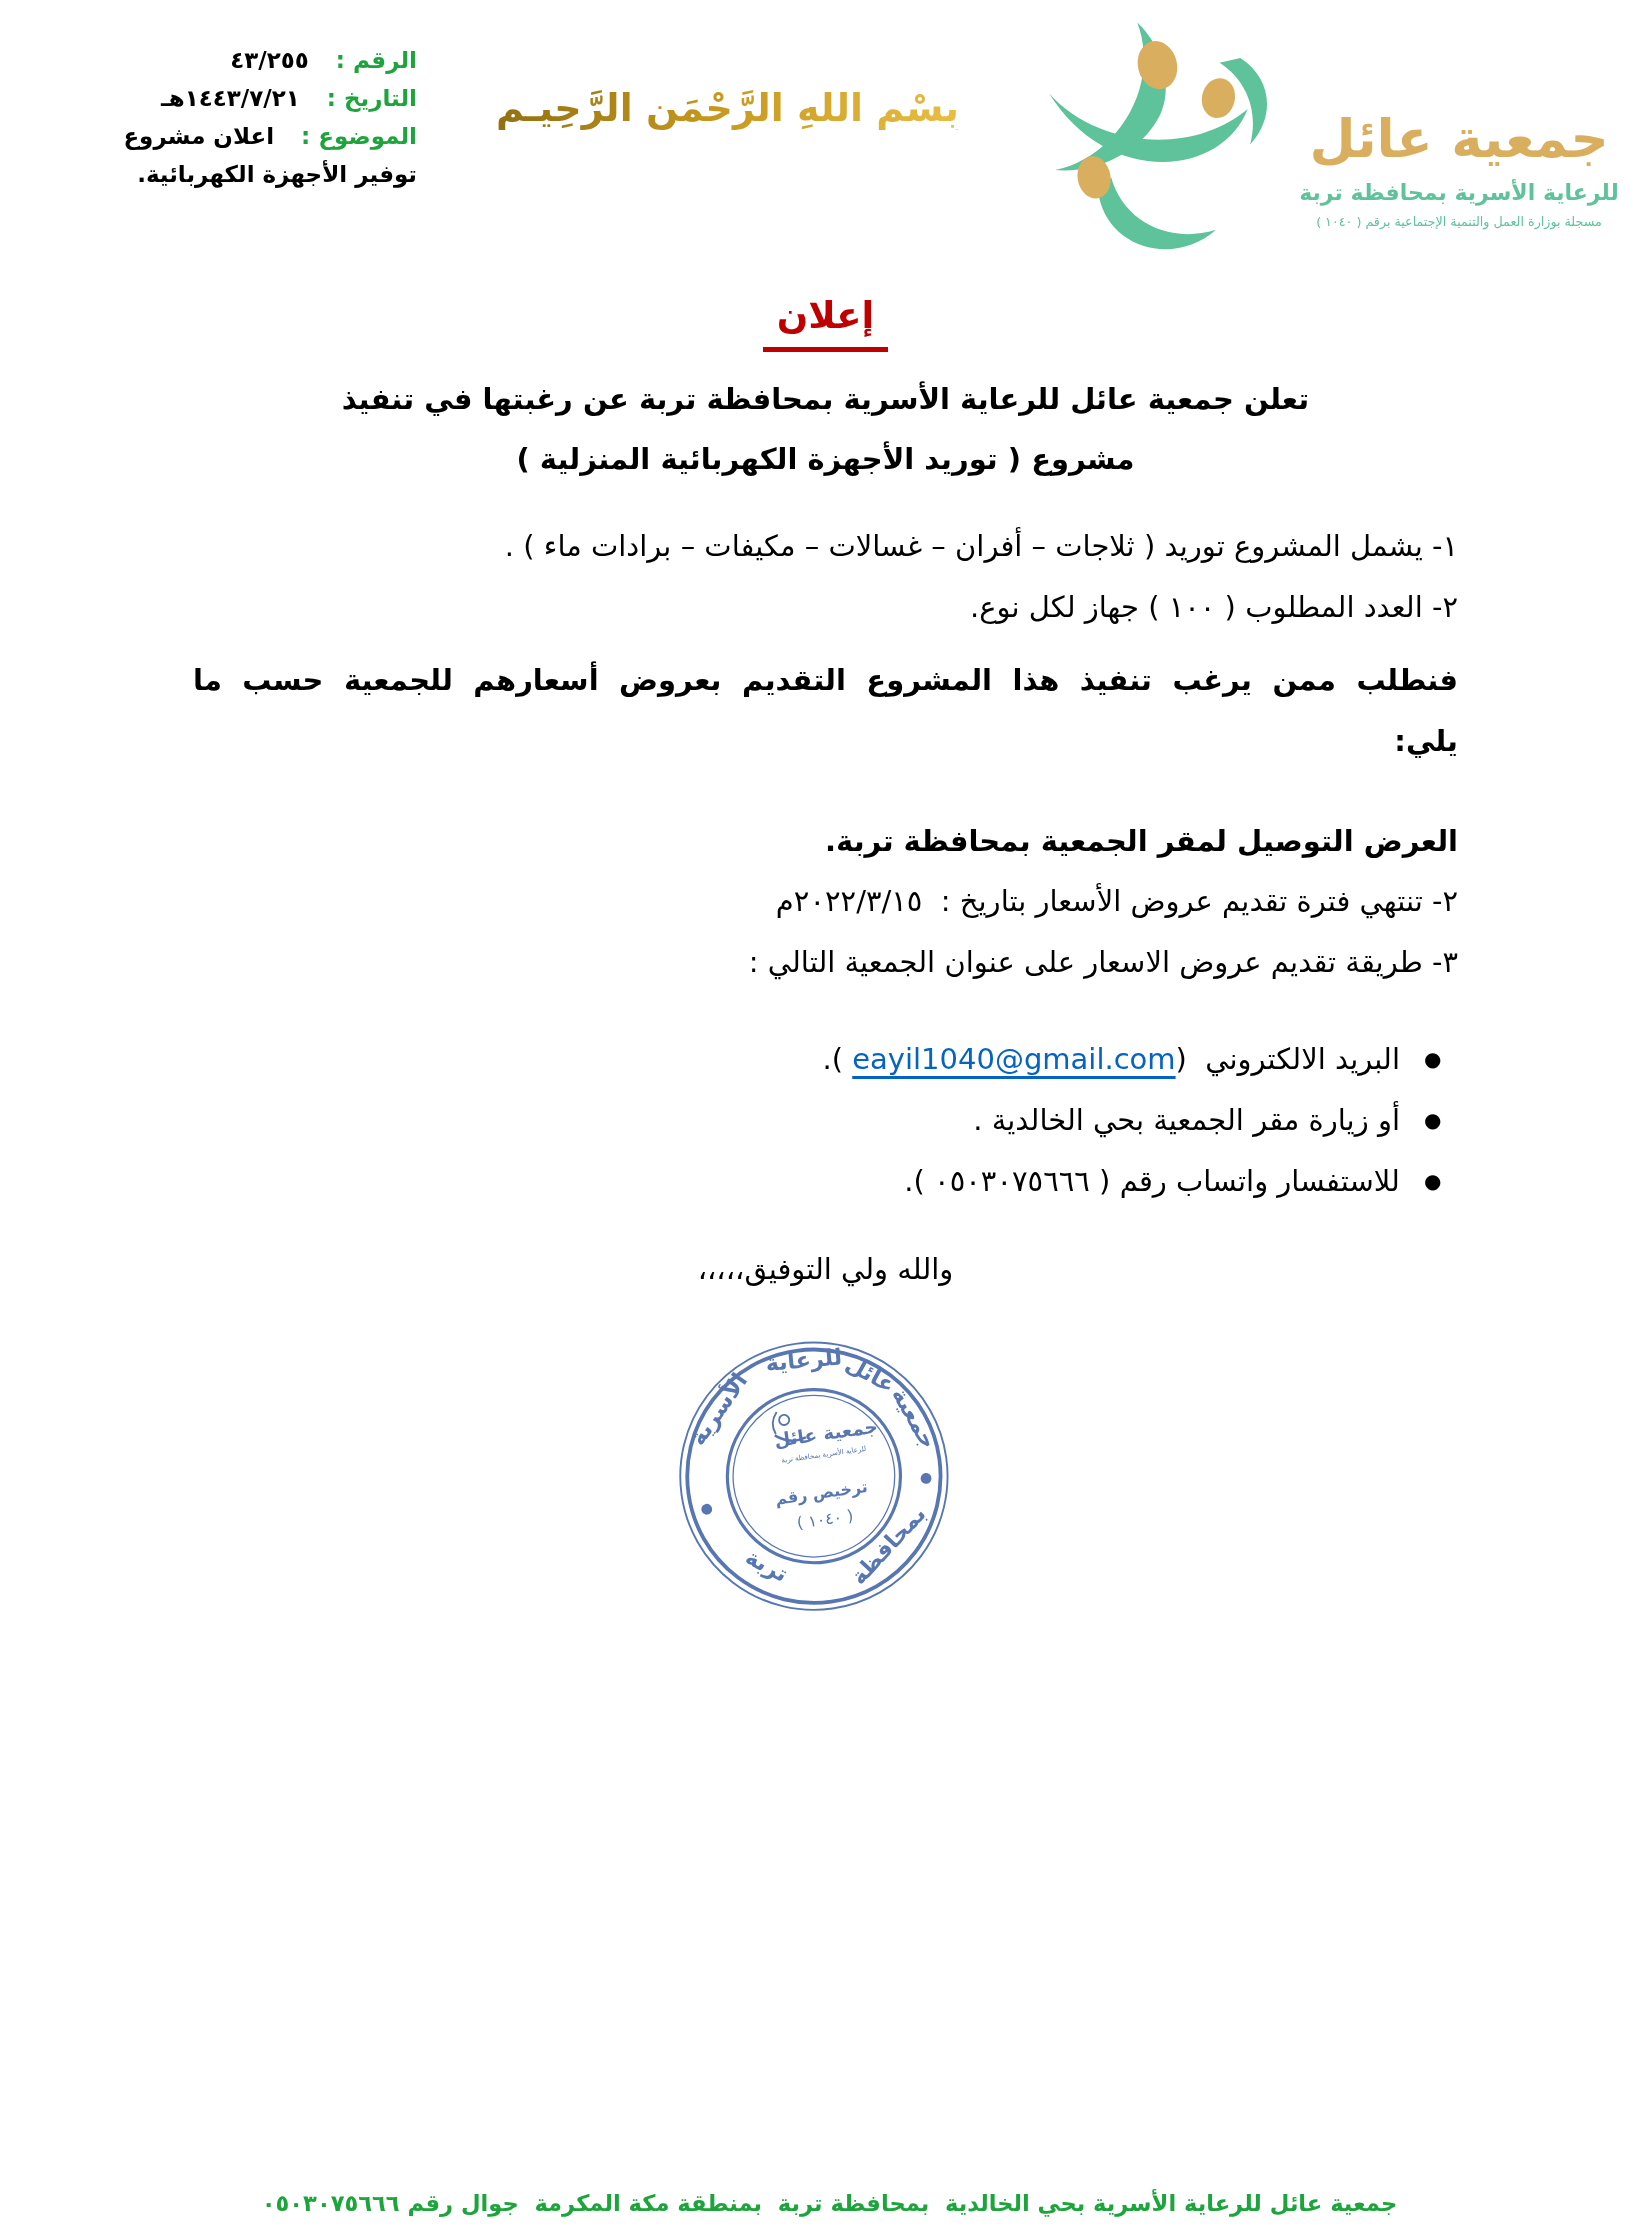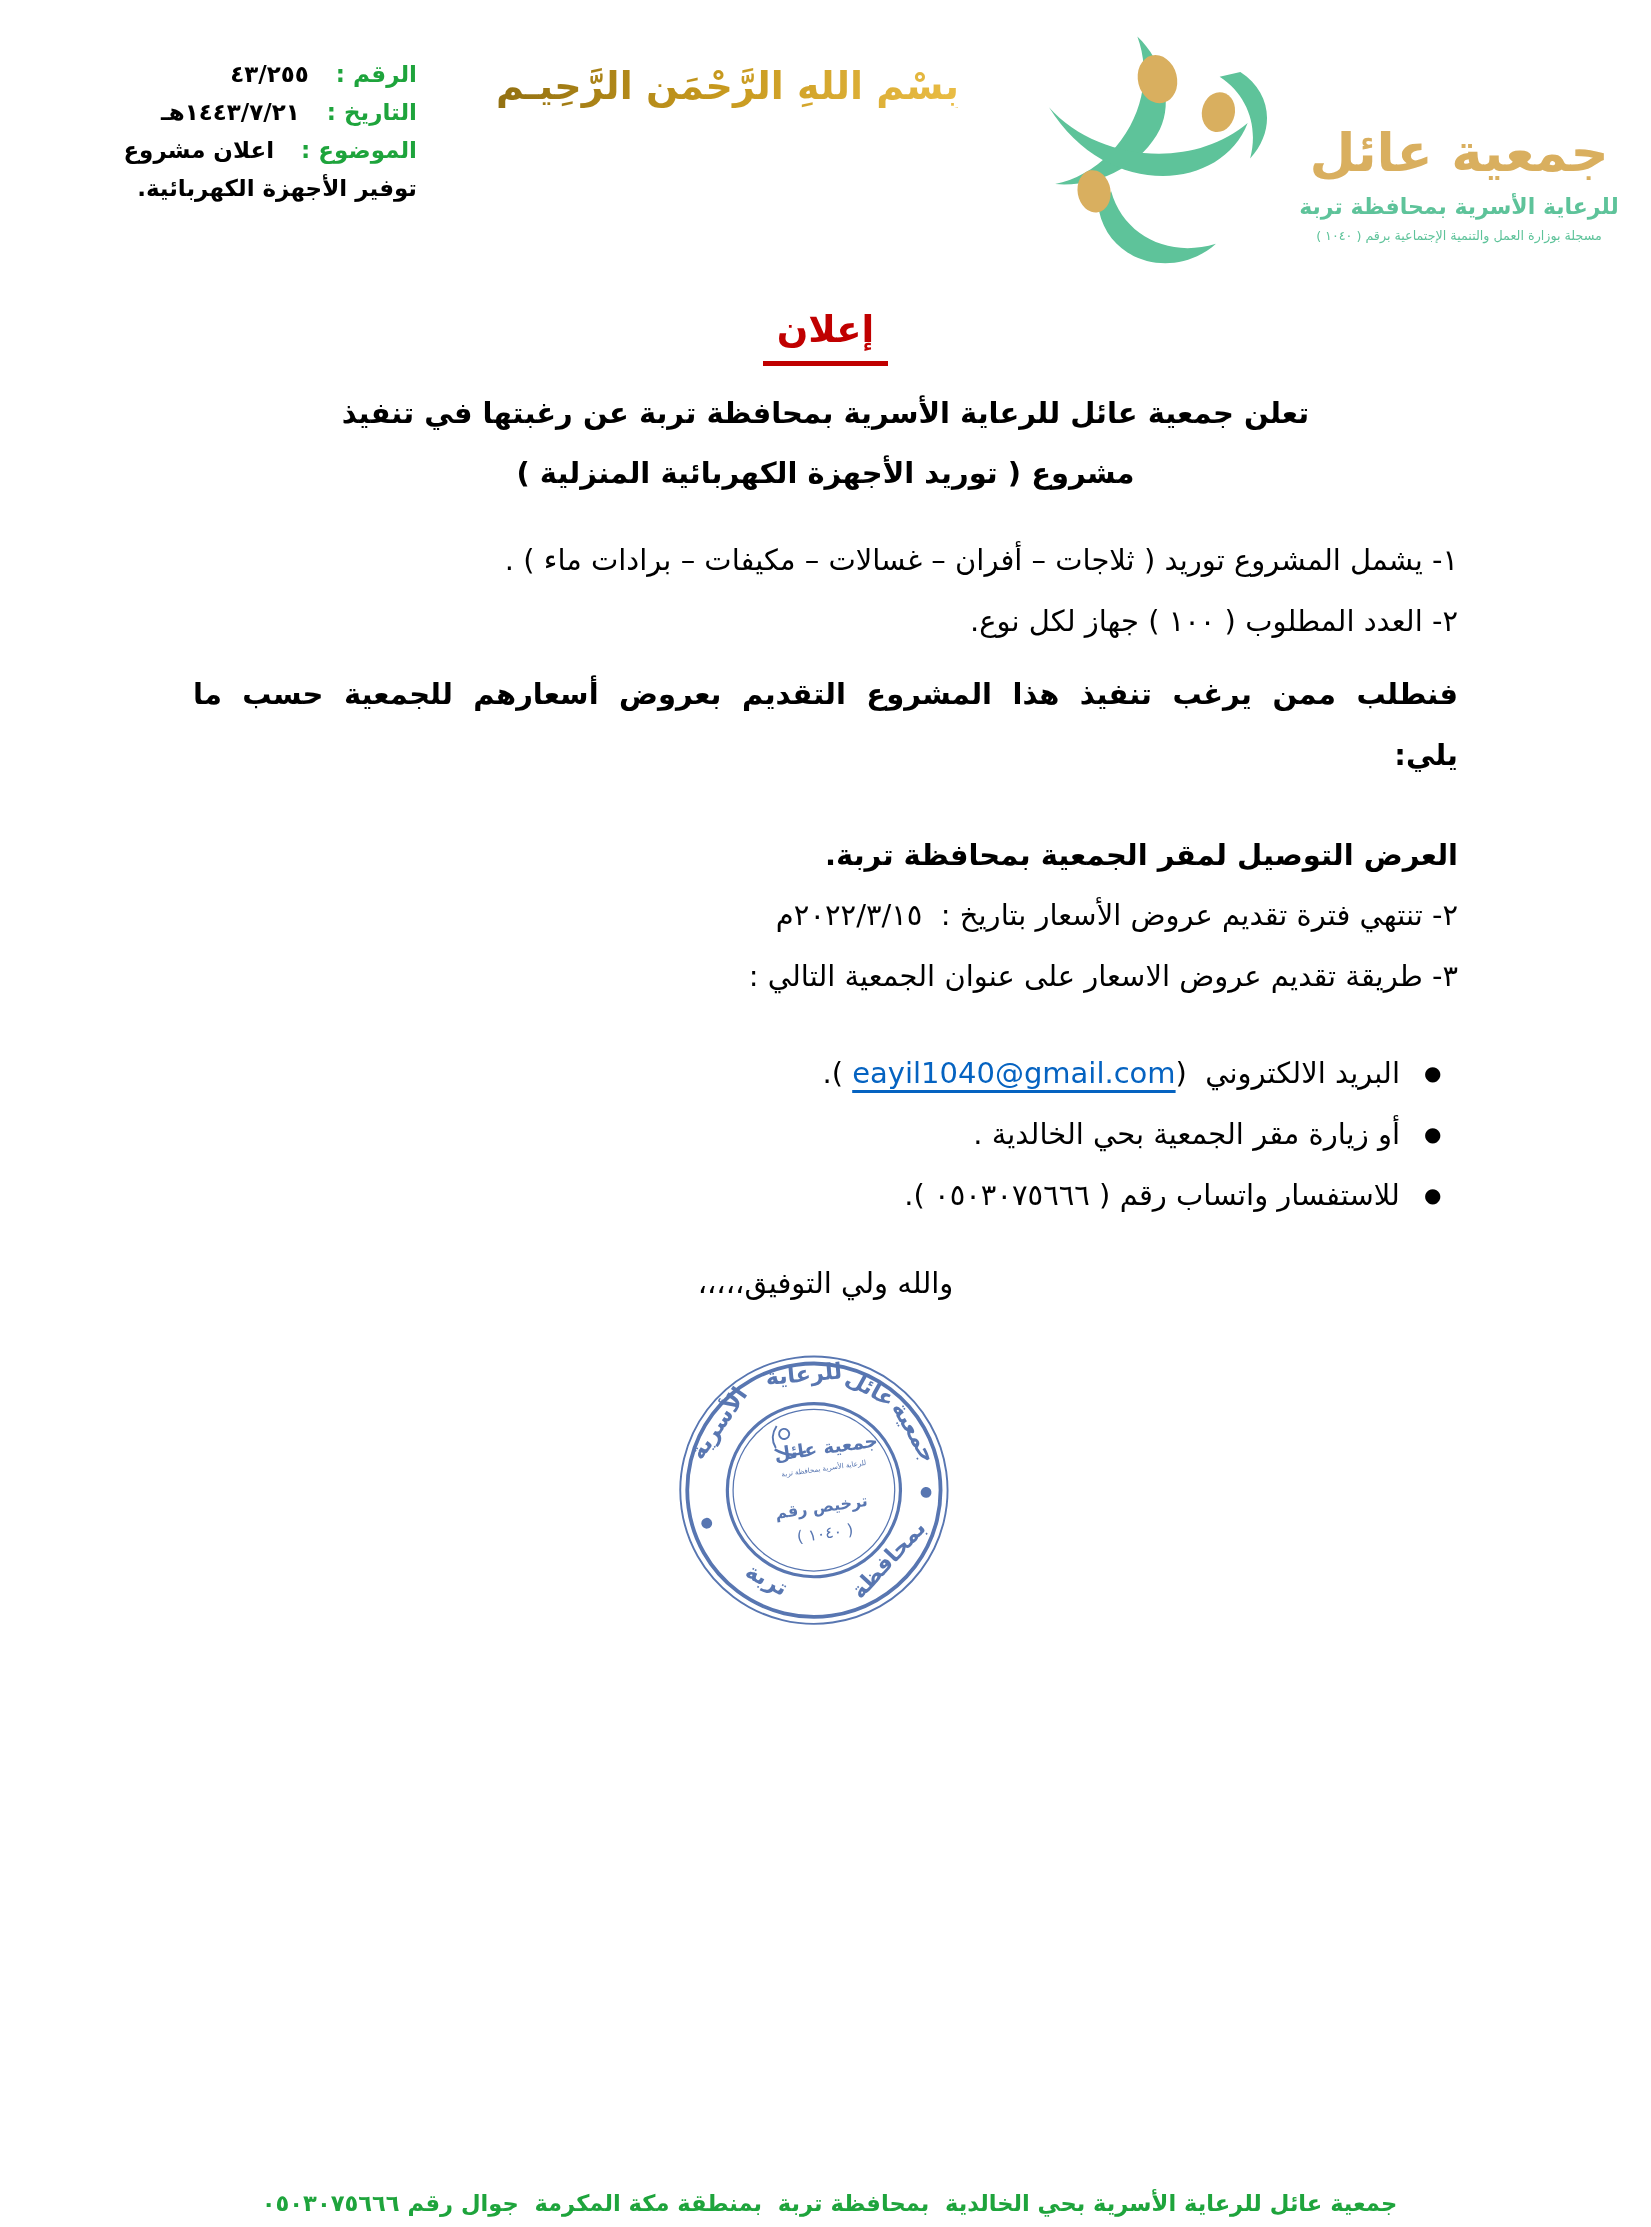--- a/index.html
+++ b/index.html
@@ -2,27 +2,27 @@
 <html lang="ar" style="font-size:10.7px"><head>
 <meta charset="utf-8">
 <style>
   html,body{margin:0;padding:0;background:#888;}
   *{box-sizing:border-box;}
   .page{
     width:1651px;height:2227px;background:#ffffff;position:relative;
     font-family:"DejaVu Sans",sans-serif;color:#000;overflow:hidden;margin:0 auto;
   }
   
-  .header{display:flex;align-items:flex-start;padding:33px 27px 0 47px;}
+  .header{display:flex;align-items:flex-start;padding:19px 27px 0 47px;}
   .ref-block{width:370px;flex-shrink:0;margin-top:23px;direction:rtl;text-align:right;
     font-size:23px;font-weight:bold;line-height:1.65;}
   .ref-label{color:#1ea43c;}
   .ref-value{color:#000;margin-right:27px;}
   .ref-extra{color:#000;}
-  .basmala{flex:1;text-align:center;margin-top:31px;font-size:38px;font-weight:bold;
+  .basmala{flex:1;text-align:center;margin-top:67px;font-size:38px;font-weight:bold;
     background:linear-gradient(100deg,#8a6a10 8%,#c6981d 48%,#eec14a 92%);
     -webkit-background-clip:text;background-clip:text;color:transparent;white-space:nowrap;}
   .logo{display:flex;width:586px;flex-shrink:0;}
   .logo-fig{width:256px;height:246px;flex-shrink:0;}
   .logo-text{flex:1;text-align:center;direction:rtl;margin-top:93px;}
   .logo-title{font-size:53px;font-weight:bold;color:#d9af5f;line-height:1;white-space:nowrap;}
   .logo-sub{font-size:22px;font-weight:bold;color:#5ec39a;margin-top:14.7px;white-space:nowrap;}
   .logo-reg{font-size:12.7px;color:#5ec39a;margin-top:9.3px;white-space:nowrap;}
   
   .main{direction:rtl;text-align:right;padding:0 193px;font-size:29px;line-height:2.08;}

